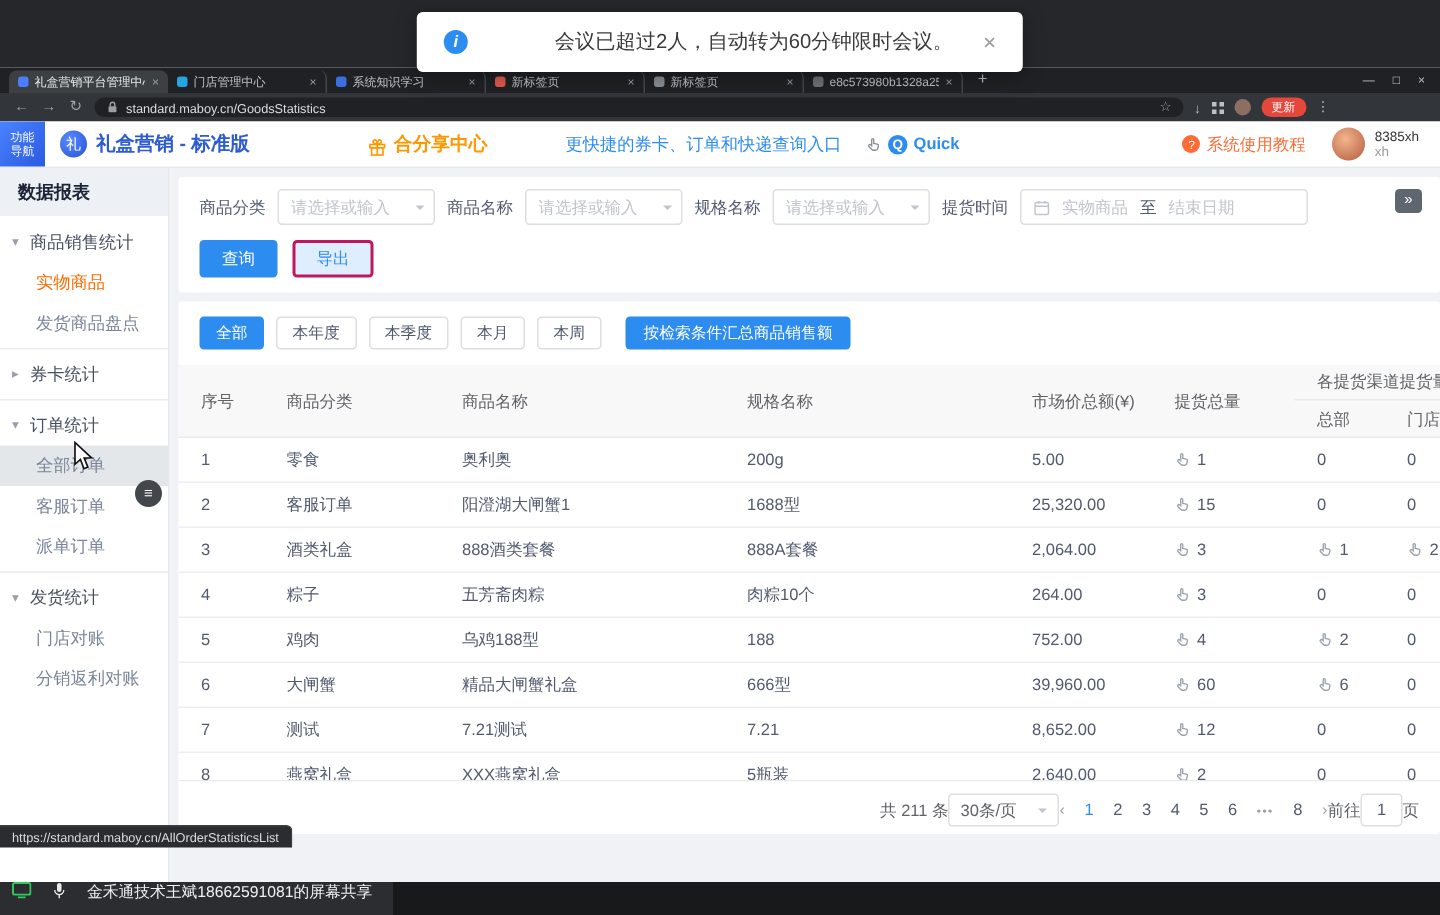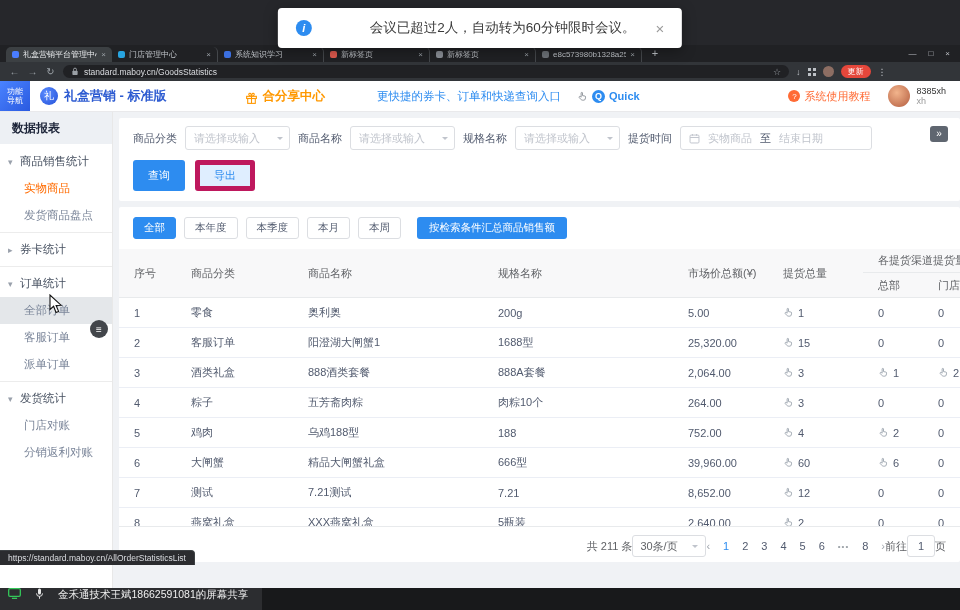--- a/index.html
+++ b/index.html
@@ -105,21 +105,21 @@
              cursor:pointer; flex:none; }
   .fselect:nth-of-type(3) { width:115px; }
   .selcaret { position:absolute; right:6px; top:10px; width:0; height:0;
               border:3.5px solid transparent; border-top-color:#c0c4cc; }
   .daterange { width:192px; height:24px; border:1px solid #dcdee2; border-radius:3px; background:#fff;
                display:flex; align-items:center; gap:8px; padding:0 8px; color:#c0c4cc; cursor:pointer; flex:none; }
   .daterange .sep { color:#515a6e; }
   .btnrow { margin-top:10px; display:flex; gap:10px; }
   .btn-primary { background:#2d8cf0; color:#fff; border:none; font-size:11px; padding:4px 15px;
                  border-radius:3px; cursor:pointer; }
-  .btn-soft { background:#dfeeff; color:#2d8cf0; border:5px solid #be185d; font-size:11px; padding:3px 14px;
+  .btn-soft { background:#dfeeff; color:#2d8cf0; border:2px solid #be185d; font-size:11px; padding:3px 14px;
               border-radius:3px; cursor:pointer;text-align:center; }
   .collapse2 { position:absolute; top:8px; right:12px; width:18px; height:16px; background:#5f6670;
                color:#fff; border-radius:3px; font-size:10px; line-height:15px; text-align:center; cursor:pointer; }
 
   .tablepanel { margin-top:6px; height:355px; padding-top:10px; overflow:hidden; display:flex;
                 flex-direction:column; }
   .rangetabs { display:flex; align-items:center; gap:8px; padding:0 14px; height:22px; flex:none; }
   .rtab { font-size:10.5px; padding:3px 10px; border:1px solid #dcdee2; border-radius:3px; color:#515a6e;
           background:#fff; cursor:pointer; white-space:nowrap; }
   .rtab.active { background:#2d8cf0; border-color:#2d8cf0; color:#fff; }

